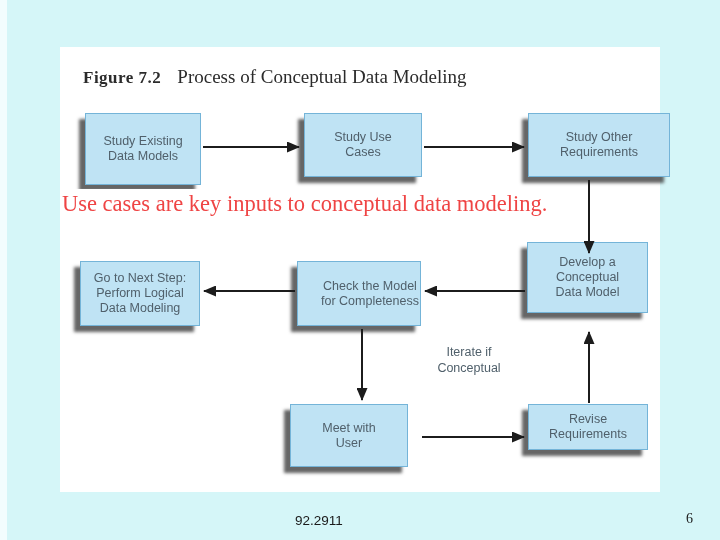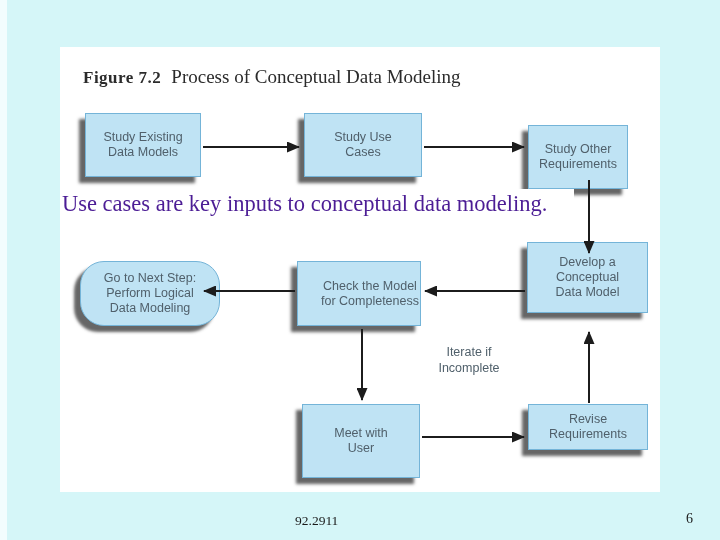--- a/index.html
+++ b/index.html
@@ -27,71 +27,71 @@
   .figure-title {
     position: absolute; left: 83px; top: 66px;
     white-space: nowrap;
     font-family: "Liberation Serif", serif;
     color: #2b2b2b;
   }
   .figure-title .bold {
     font-weight: bold; font-size: 17px; letter-spacing: 0.5px;
   }
   .figure-title .rest {
-    font-size: 19px; margin-left: 10px;
+    font-size: 19px; margin-left: 16px;
   }
   .flow-box {
     position: absolute;
     box-sizing: border-box;
     background: #bfe3f4;
     border: 1.5px solid #74b4d8;
     box-shadow: -6px 6px 3px rgba(64,64,64,0.80);
     display: flex; align-items: center; justify-content: center;
     text-align: center;
     font-size: 12.5px; line-height: 15px;
     color: #50606b;
     white-space: pre-line;
   }
-  .box-1 { left: 85px;  top: 113px; width: 116px; height: 64px; }
+  .box-1 { left: 85px;  top: 113px; width: 116px; height: 72px; }
   .box-2 { left: 304px; top: 113px; width: 118px; height: 64px; }
-  .box-3 { left: 528px; top: 113px; width: 100px; height: 64px; margin-top: 12px; }
-  .box-4 { left: 80px;  top: 261px; width: 140px; height: 65px; border-radius: 24px; }
+  .box-3 { left: 528px; top: 113px; width: 142px; height: 64px; }
+  .box-4 { left: 80px;  top: 261px; width: 120px; height: 65px; }
   .box-5 { left: 297px; top: 261px; width: 124px; height: 65px; padding-left: 22px; }
   .box-6 { left: 527px; top: 242px; width: 121px; height: 71px; }
-  .box-7 { left: 302px; top: 404px; width: 118px; height: 74px; }
+  .box-7 { left: 290px; top: 404px; width: 118px; height: 63px; }
   .box-8 { left: 528px; top: 404px; width: 120px; height: 46px; }
   #arrow-layer {
     position: absolute; left: 0; top: 0;
     width: 720px; height: 540px;
     pointer-events: none;
   }
   .overlay-text {
     position: absolute; left: 62px; top: 189px;
     width: 512px;
     background: #ffffff;
     font-family: "Liberation Serif", serif;
     font-size: 22.5px; line-height: 29px;
-    color: #4c1d95;
+    color: #ef4444;
   }
   .iterate-note {
     position: absolute; left: 425px; top: 344px;
     width: 88px;
     text-align: center;
     font-size: 12.5px; line-height: 16px;
     color: #50606b;
     white-space: pre-line;
   }
   .footer-author {
     position: absolute; left: 25px; top: 507px;
     font-family: "Liberation Serif", serif;
     font-size: 17px; color: #1a1a1a;
   }
   .footer-course {
     position: absolute; left: 295px; top: 513px;
-    font-family: Liberation Serif, serif;
+    font-family: Liberation Sans, sans-serif;
     font-size: 13.5px; color: #1a1a1a;
   }
   .footer-page {
     position: absolute; left: 686px; top: 511px;
     font-family: "Liberation Serif", serif;
     font-size: 14px; color: #1a1a1a;
   }
 </style>
 </head>
 <body>
@@ -135,20 +135,20 @@
       <line x1="424" y1="147" x2="524" y2="147" stroke="#1c1c1c" stroke-width="2" marker-end="url(#ah)"></line>
       <line x1="589" y1="180" x2="589" y2="253" stroke="#1c1c1c" stroke-width="2" marker-end="url(#ah)"></line>
       <line x1="525" y1="291" x2="425" y2="291" stroke="#1c1c1c" stroke-width="2" marker-end="url(#ah)"></line>
       <line x1="295" y1="291" x2="204" y2="291" stroke="#1c1c1c" stroke-width="2" marker-end="url(#ah)"></line>
       <line x1="362" y1="329" x2="362" y2="400" stroke="#1c1c1c" stroke-width="2" marker-end="url(#ah)"></line>
       <line x1="422" y1="437" x2="524" y2="437" stroke="#1c1c1c" stroke-width="2" marker-end="url(#ah)"></line>
       <line x1="589" y1="403" x2="589" y2="332" stroke="#1c1c1c" stroke-width="2" marker-end="url(#ah)"></line>
     </svg>
 
   <div class="iterate-note">Iterate if
-Incomplete</div>
+Conceptual</div>
 
   <div class="overlay-text">Use cases are key inputs to conceptual data modeling.</div>
 
   <div class="footer-course">92.2911</div>
   <div class="footer-page">6</div>
 
 </div>
 
 </body></html>

